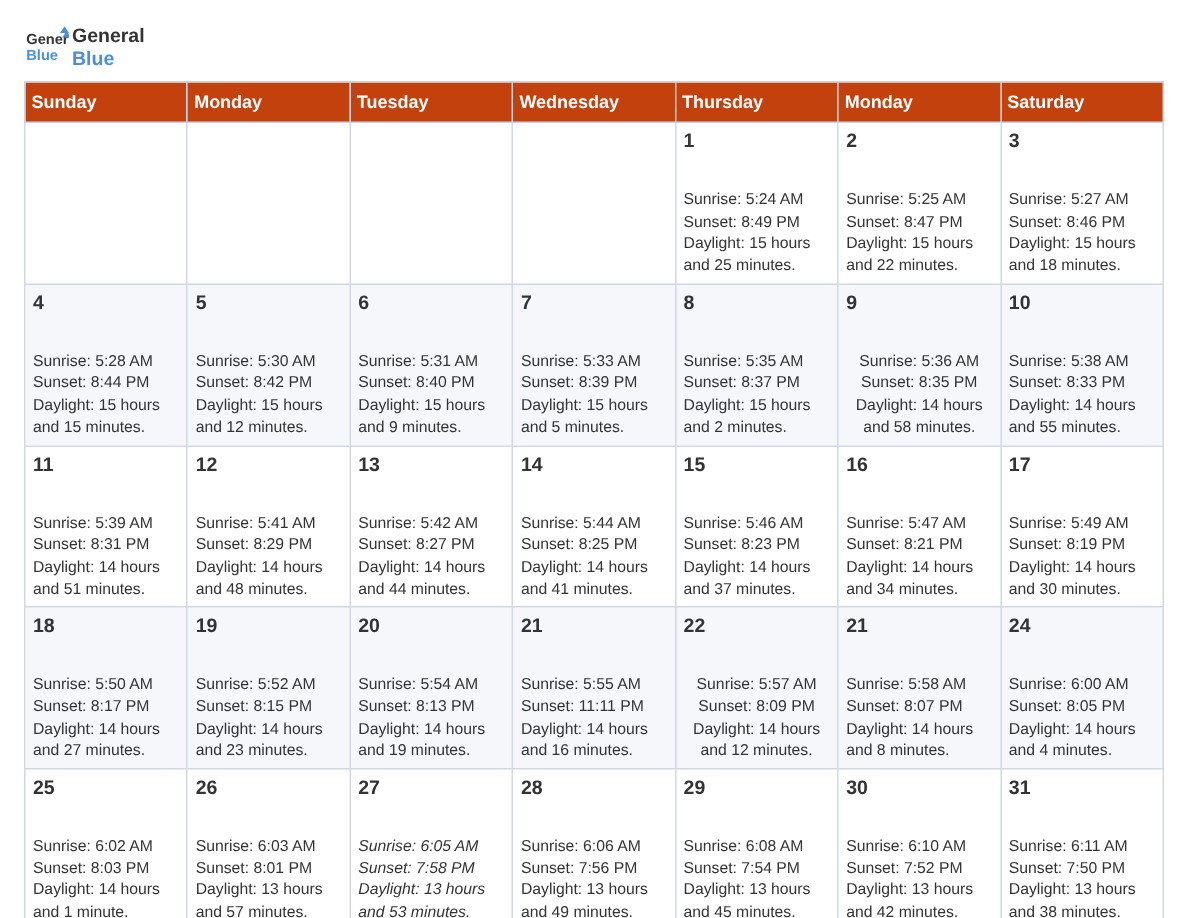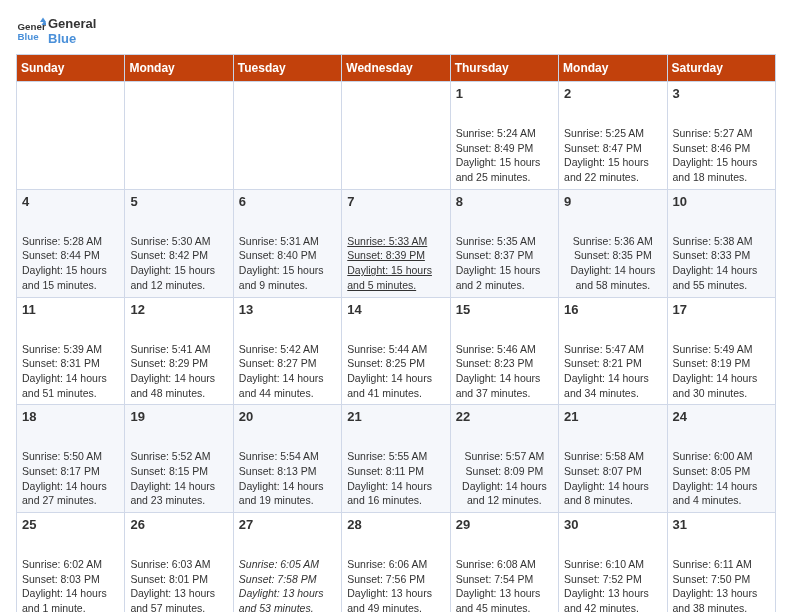--- a/index.html
+++ b/index.html
@@ -159,21 +159,21 @@
         </td>
         <td>
           <span class="day-num">6</span>
           <div class="cell-info" style="white-space: pre-line;">Sunrise: 5:31 AM
 Sunset: 8:40 PM
 Daylight: 15 hours
 and 9 minutes.</div>
         </td>
         <td>
           <span class="day-num">7</span>
-          <div class="cell-info" style="white-space: pre-line; text-decoration: underline;">Sunrise: 5:33 AM
+          <div class="cell-info" style="white-space: pre-line;">Sunrise: 5:33 AM
 Sunset: 8:39 PM
 Daylight: 15 hours
 and 5 minutes.</div>
         </td>
         <td>
           <span class="day-num">8</span>
           <div class="cell-info" style="white-space: pre-line;">Sunrise: 5:35 AM
 Sunset: 8:37 PM
 Daylight: 15 hours
 and 2 minutes.</div>
@@ -262,21 +262,21 @@
         <td>
           <span class="day-num">20</span>
           <div class="cell-info" style="white-space: pre-line;">Sunrise: 5:54 AM
 Sunset: 8:13 PM
 Daylight: 14 hours
 and 19 minutes.</div>
         </td>
         <td>
           <span class="day-num">21</span>
           <div class="cell-info" style="white-space: pre-line;">Sunrise: 5:55 AM
-Sunset: 8:11 PM
+Sunset: 11:11 PM
 Daylight: 14 hours
 and 16 minutes.</div>
         </td>
         <td>
           <span class="day-num">22</span>
           <div class="cell-info" style="white-space: pre-line; text-align: center;">Sunrise: 5:57 AM
 Sunset: 8:09 PM
 Daylight: 14 hours
 and 12 minutes.</div>
         </td>

